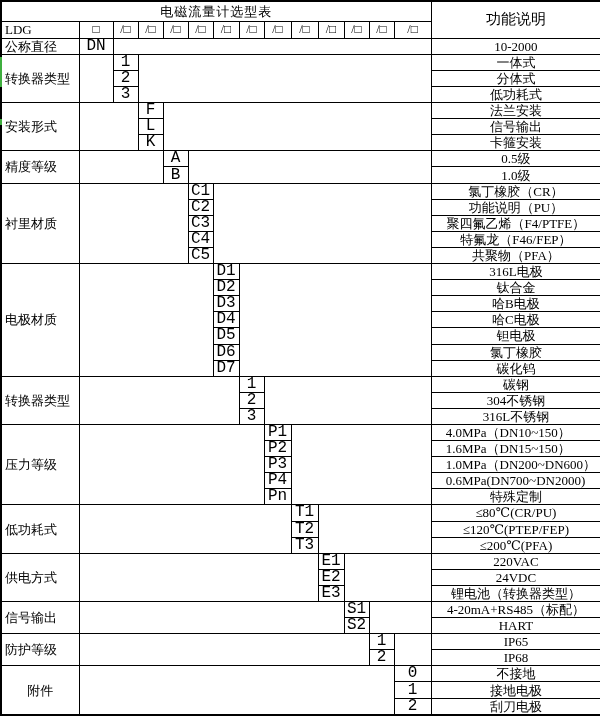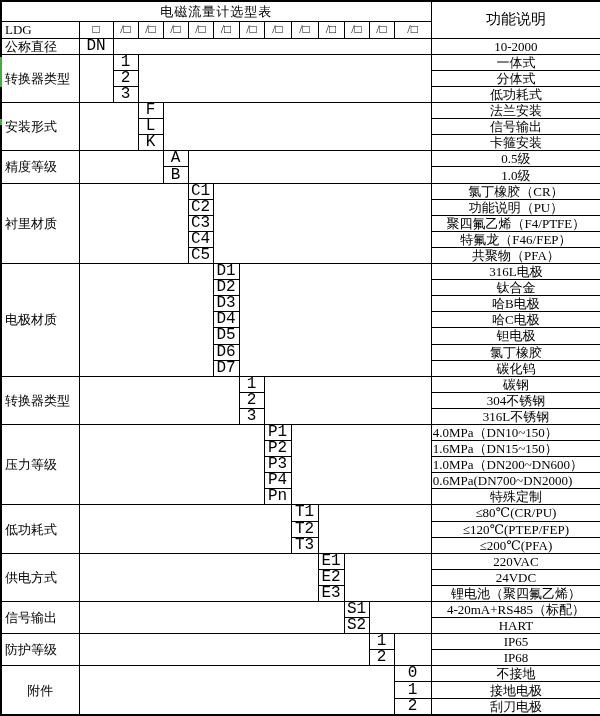--- a/index.html
+++ b/index.html
@@ -20,21 +20,21 @@
   }
   tr{height:16px;}
   tr.title-row{height:20px;}
   tr.model-row{height:17px;}
   .title-cell{font-size:13px;letter-spacing:1px;}
   .func-header{font-size:15px;margin-left:35px;}
   .label-cell.left{text-align:left;padding-left:3px;}
   .code-cell{font-size:16px;font-family:"Liberation Mono","DejaVu Sans Mono",monospace;}
   .ph-cell{font-size:12px;}
   .desc-cell{font-size:13px;}
-  .desc-cell.left{text-align:left;padding-left:1px;}
+  .desc-cell.left{text-align:left;padding-left:14px;}
   .artifact{position:absolute;left:0;width:2px;background:#3fae3f;}
   #artifact-1{top:57px;height:30px;}
   #artifact-2{top:119px;height:6px;}
 </style>
 </head>
 <body>
 
 <table id="selection-table">
   <colgroup>
     <col style="width:78px">
@@ -234,21 +234,21 @@
         <td class="code-cell">E1</td>
         <td class="filler" colspan="3" rowspan="3"></td>
         <td class="desc-cell">220VAC</td>
       </tr>
       <tr>
         <td class="code-cell">E2</td>
         <td class="desc-cell">24VDC</td>
       </tr>
       <tr>
         <td class="code-cell">E3</td>
-        <td class="desc-cell">锂电池（聚四氟乙烯）</td>
+        <td class="desc-cell">锂电池（转换器类型）</td>
       </tr>
       <tr>
         <td class="label-cell left" rowspan="2">信号输出</td>
         <td class="filler" colspan="10" rowspan="2"></td>
         <td class="code-cell">S1</td>
         <td class="filler" colspan="2" rowspan="2"></td>
         <td class="desc-cell">4-20mA+RS485（标配）</td>
       </tr>
       <tr>
         <td class="code-cell">S2</td>

